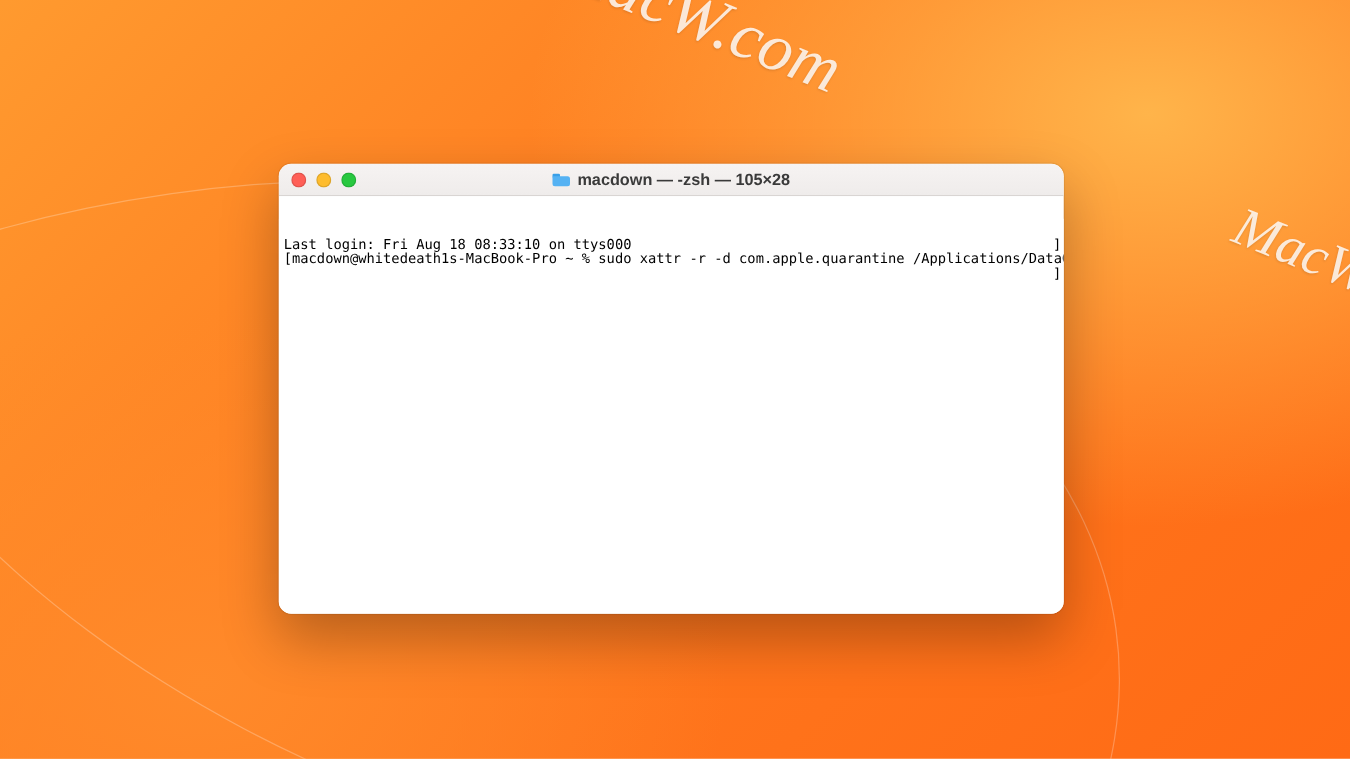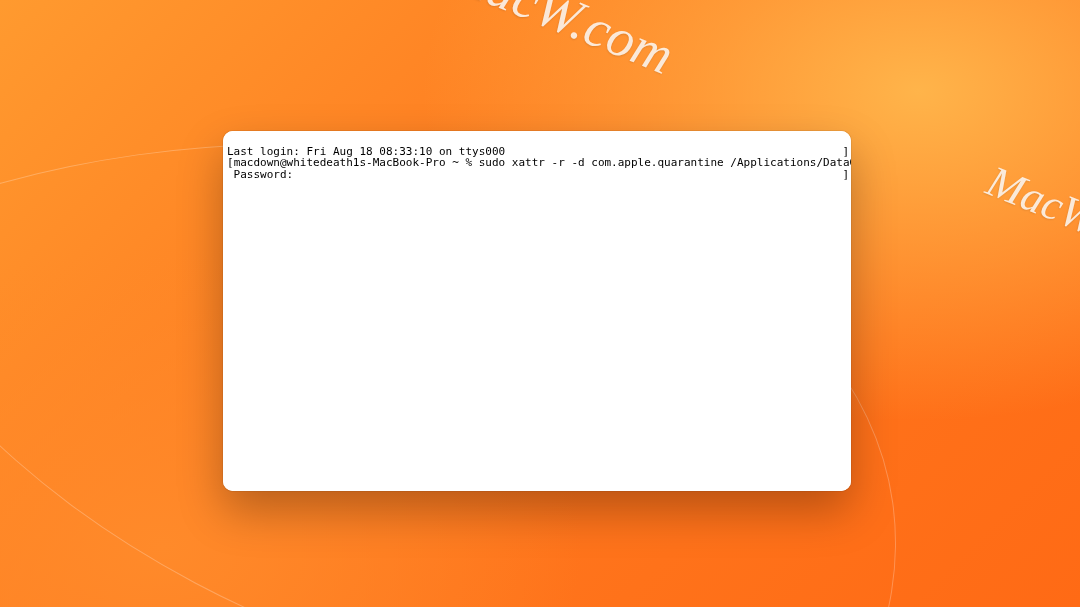--- a/index.html
+++ b/index.html
@@ -62,40 +62,51 @@
     }
     .folder-icon::after {
       content: ""; position: absolute; left: 0; top: 3px; width: 14px; height: 8px;
       background: #55b2f3; border-radius: 1px 2px 2px 2px;
     }
 
     .terminal-body {
       flex: 1; background: #ffffff; padding: 3px 4px 6px 4px;
       font-family: "Menlo", "SF Mono", "Monaco", Consolas, monospace;
       font-size: 11px; line-height: 1.05; color: #000; white-space: pre;
-      overflow: hidden; position: relative;
+      overflow: hidden; position: relative; margin-top: 18px;
     }
     .line { display: block; }
     .rbracket { position: absolute; right: 2px; color: #000; }
     .rb1 { top: 15px; } .rb2 { top: 38px; }
     .cursor {
       display: inline-block; width: 7px; height: 13px;
       background: #9f9f9f; vertical-align: text-bottom; margin-left: 1px;
     }
   </style>
 </head>
 <body>
 
 <div class="swoosh s1"></div>
 <div class="swoosh s2"></div>
 
 <div class="watermark wm-top">MacW.com</div>
 <div class="watermark wm-mid">MacW.com</div>
 <div class="watermark wm-right">MacW</div>
 
 <div class="terminal-window">
+  <div class="titlebar">
+    <div class="traffic-lights">
+      <div class="tl tl-close" title="close"></div>
+      <div class="tl tl-min" title="minimize"></div>
+      <div class="tl tl-zoom" title="zoom"></div>
+    </div>
+    <div class="title-center">
+      <span class="folder-icon"></span>
+      <span>macdown — -zsh — 105×28</span>
+    </div>
+  </div>
 
   <div class="terminal-body">
-<span class="line">Last login: Fri Aug 18 08:33:10 on ttys000</span><span class="line"><span>[</span><span>macdown@whitedeath1s-MacBook-Pro ~ % </span><span>sudo xattr -r -d com.apple.quarantine /Applications/DataGrip.app</span></span><span class="line"> Password:</span>
+<span class="line">Last login: Fri Aug 18 08:33:10 on ttys000</span><span class="line"><span>[</span><span>macdown@whitedeath1s-MacBook-Pro ~ % </span><span>sudo xattr -r -d com.apple.quarantine /Applications/DataGrip.app</span></span>
     <span class="rbracket rb1">]</span>
     <span class="rbracket rb2">]</span>
   </div>
 </div>
 
 </body></html>

